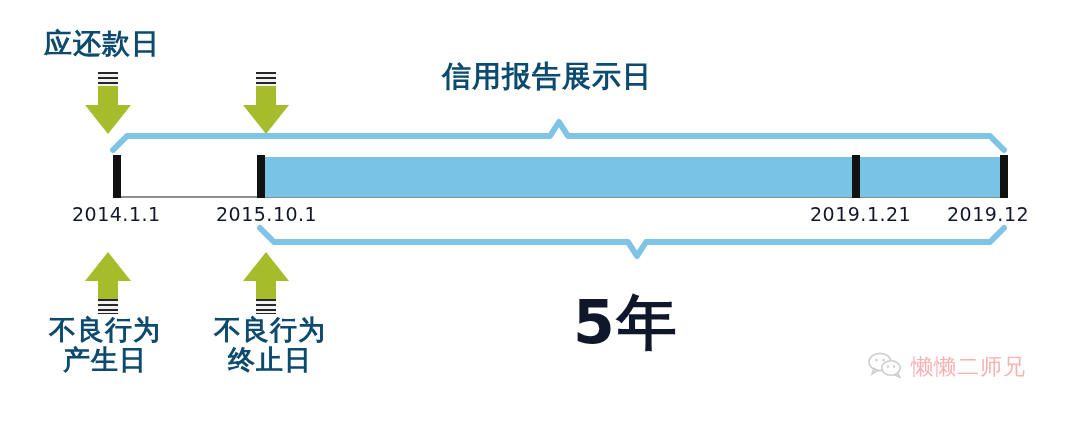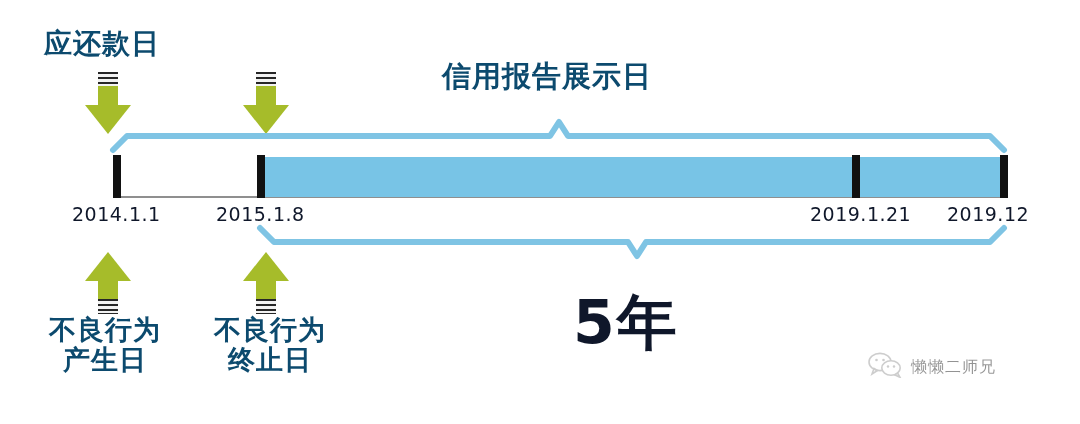--- a/index.html
+++ b/index.html
@@ -146,23 +146,23 @@
   #watermark {
     position: absolute;
     left: 868px;
     top: 352px;
     display: flex;
     align-items: center;
     gap: 9px;
     opacity: 0.42;
   }
   #watermark .wm-text {
-    color: #000000;
+    color: #ef4444;
     font-family: Liberation Serif, serif;
-    font-size: 16px;
+    font-size: 22px;
     letter-spacing: 1px;
     white-space: nowrap;
   }
 </style>
 </head>
 <body>
 
 <div id="stage">
 
   <div class="red-label lbl-due">应还款日</div>
@@ -201,21 +201,21 @@
   <div id="timeline-wrap">
     <div class="bar-baseline"></div>
     <div class="bar-blue"></div>
 
     <div class="tick tick-2014"></div>
     <div class="tick tick-2015"></div>
     <div class="tick tick-2019"></div>
     <div class="tick tick-end"></div>
 
     <div class="date-label dl-2014">2014.1.1</div>
-    <div class="date-label dl-2015">2015.1.8</div>
+    <div class="date-label dl-2015">2015.10.1</div>
     <div class="date-label dl-2019">2019.1.21</div>
     <div class="date-label dl-end">2019.12</div>
   </div>
 
   <svg class="bracket" id="bracket-bottom" width="1080" height="40">
     <polyline points="260,2 274,16 628,16 637,30 646,16 990,16 1004,2" fill="none" stroke="#7fc4e4" stroke-width="6" stroke-linejoin="round" stroke-linecap="round"></polyline>
   </svg>
 
   <div class="red-label lbl-bad-start">
     <div>不良行为</div>

